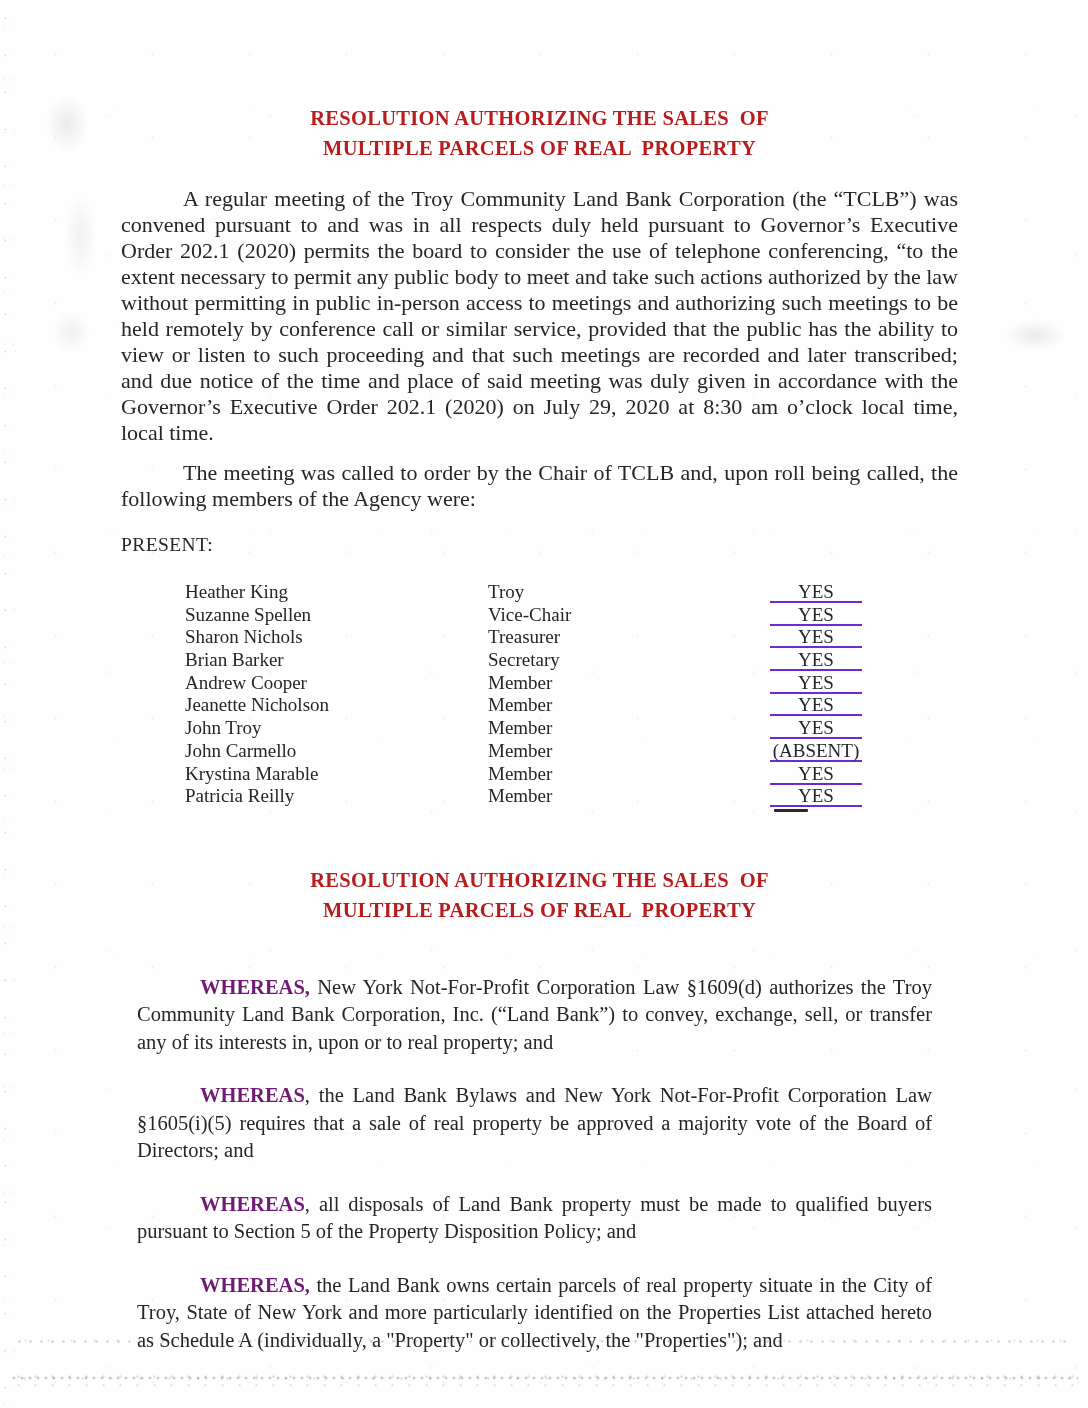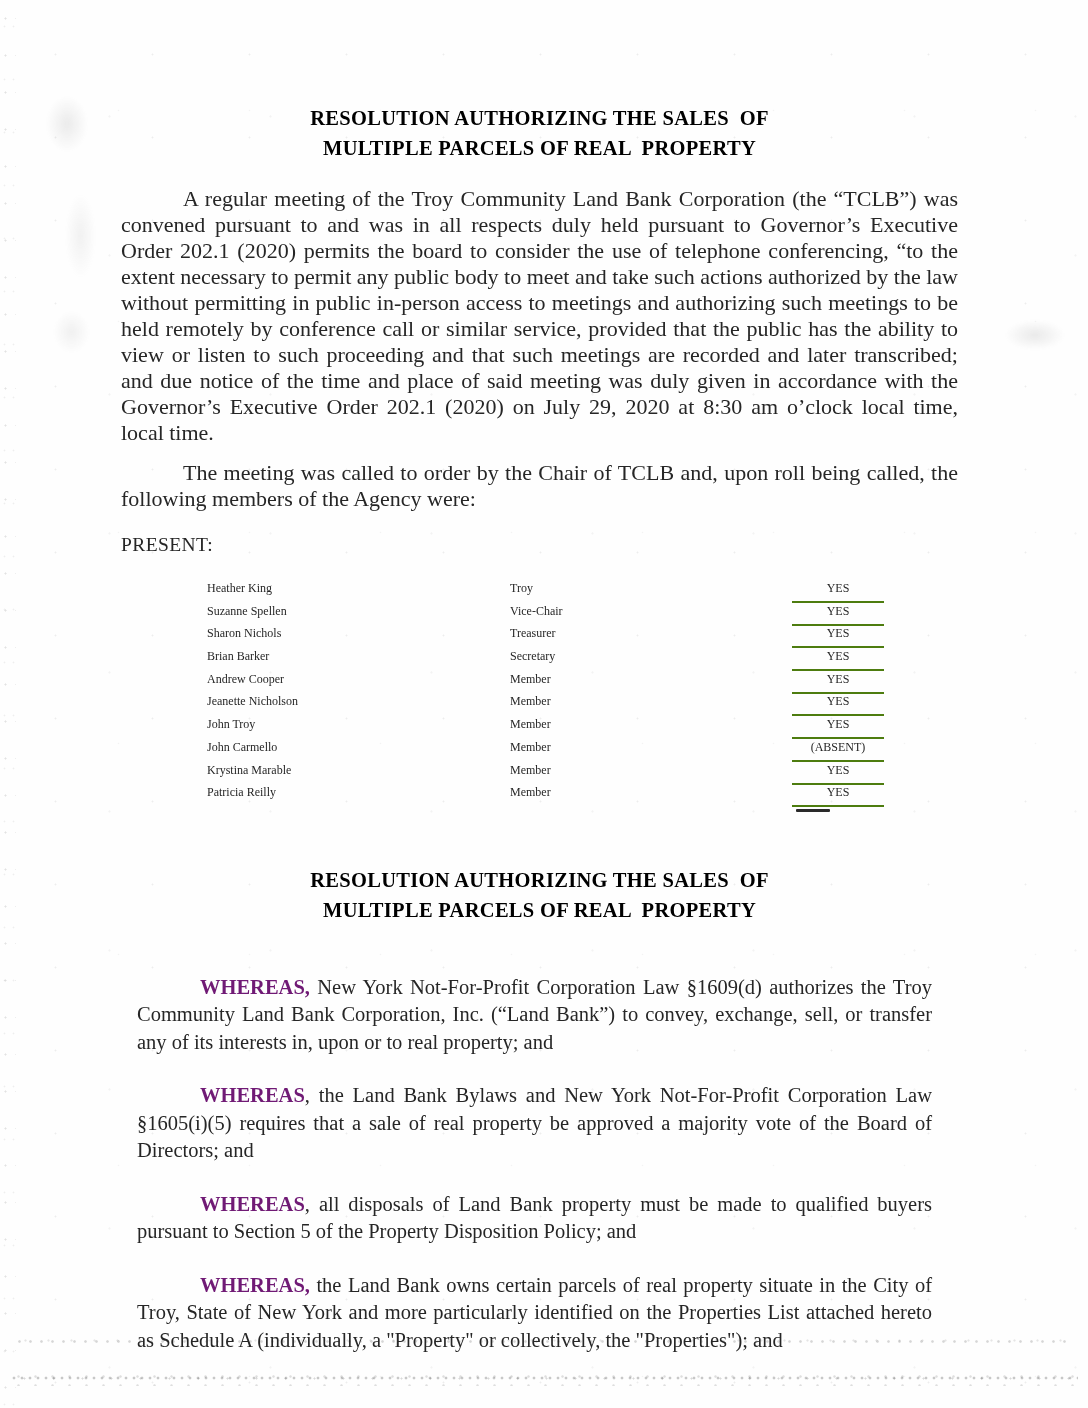--- a/index.html
+++ b/index.html
@@ -71,21 +71,21 @@
     width: 837px;
   }
 
   .doc-title {
     margin-top: 103px;
     font-size: 20.5px;
     line-height: 30px;
     font-weight: bold;
     text-align: center;
     letter-spacing: 0.3px;
-    color: #000000;
+    color: #b91c1c;
   }
   .doc-title .title-line { white-space: pre-wrap; }
 
   .doc-title.second { margin-top: 57px; }
 
   .body-par {
     font-size: 22px;
     line-height: 26px;
     text-align: justify;
     margin: 0;
@@ -94,37 +94,37 @@
   .p-rollcall{ margin-top: 14px; text-indent: 62px; }
 
   .present-label {
     margin-top: 22px;
     font-size: 19.5px;
     letter-spacing: 0.4px;
   }
 
   .roll-table {
     margin-top: 25px;
-    margin-left: 86px;
-    font-size: 12px;
+    margin-left: 64px;
+    font-size: 19px;
     font-family: Liberation Serif, serif;
   }
   .roll-row {
     display: flex;
     align-items: baseline;
     height: 22.7px;
   }
   .roll-name { width: 303px; }
   .roll-role { width: 282px; }
   .roll-vote-wrap { width: 96px; position: relative; }
   .roll-vote {
     display: block;
     width: 92px;
     text-align: center;
-    border-bottom: 2px solid #4d7c0f;
+    border-bottom: 2px solid #6d28d9;
     padding-bottom: 8px;
     height: 22px;
     box-sizing: border-box;
   }
   .pen-mark {
     position: absolute;
     left: 4px; bottom: -5px;
     width: 34px; height: 3px;
     background: #2a2a2a;
     border-radius: 1px;

